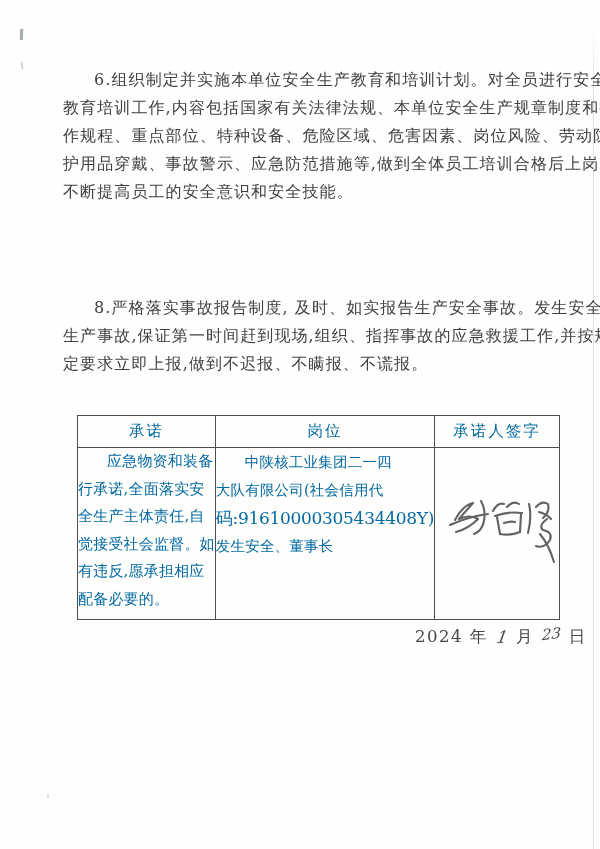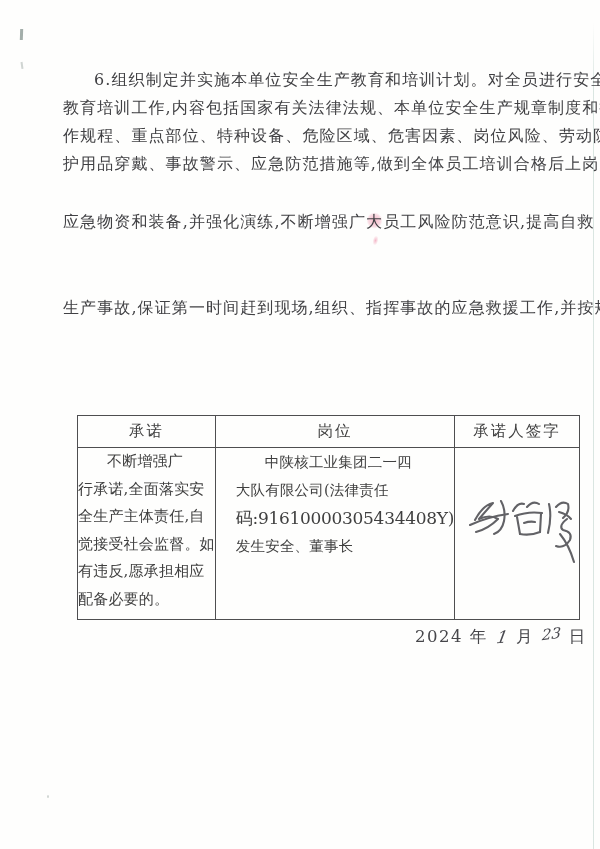--- a/index.html
+++ b/index.html
@@ -36,39 +36,39 @@
     content:"";
     position:absolute;left:7px;top:24px;width:5px;height:9px;
     background:radial-gradient(ellipse at 50% 50%, rgba(236,128,158,0.55), rgba(236,128,158,0) 80%);
     transform:rotate(14deg);
   }
 
   
   .commit-table{
     position:absolute;left:77px;top:415px;
     border-collapse:collapse;table-layout:fixed;
-    font-size:15px;color:#404040;
+    font-size:15px;color:#0369a1;
   }
   .commit-table td,.commit-table th{
     border:1.5px solid #4e4e50;
     vertical-align:top;padding:0;
     font-weight:normal;
   }
   .commit-table th{
     height:31px;text-align:center;vertical-align:middle;
     font-size:15.5px;letter-spacing:2px;
   }
   .col-commit{width:131px;}
   .col-position{width:182px;}
   .col-sign{width:125px;}
   .cell-commit{height:171px;padding:5px 5px 0 6px;}
   .cell-commit .line{white-space:nowrap;line-height:27.5px;font-size:15px;letter-spacing:0.2px;}
   .cell-commit .indent{padding-left:29px;}
   .cell-position{padding:31px 3px 0 4px;}
-  .cell-position .line{white-space:nowrap;line-height:28px;font-size:14.5px;letter-spacing:0.2px;margin-left:20px;}
+  .cell-position .line{white-space:nowrap;line-height:28px;font-size:14.5px;letter-spacing:0.2px;}
   .cell-position .indent{padding-left:29px;}
   .cell-position .num-line{font-size:17px;letter-spacing:-0.3px;}
   .cell-sign{position:relative;}
 
   .signature-svg{position:absolute;left:8px;top:40px;}
 
   
   .date-line{
     position:absolute;left:415px;top:626px;
     font-size:16.5px;letter-spacing:1.5px;color:#46464a;
@@ -101,55 +101,57 @@
   <div class="artifact mark-1"></div>
   <div class="artifact mark-2"></div>
   <div class="artifact mark-3"></div>
   <div class="artifact edge-line"></div>
 
   <div class="para" id="p6">
     <div class="line indent">6.组织制定并实施本单位安全生产教育和培训计划。对全员进行安全</div>
     <div class="line">教育培训工作,内容包括国家有关法律法规、本单位安全生产规章制度和操</div>
     <div class="line">作规程、重点部位、特种设备、危险区域、危害因素、岗位风险、劳动防</div>
     <div class="line">护用品穿戴、事故警示、应急防范措施等,做到全体员工培训合格后上岗,</div>
+    <div class="line">不断提高员工的安全意识和安全技能。</div>
   </div>
 
   <div class="para" id="p7">
-    <div class="line"><span>应急物资和装备,并强化演练,不断增强广</span><span class="pink-mark">大</span><span>员工风险防范意识,提高自救</span></div>
   </div>
 
   <div class="para" id="p8">
+    <div class="line indent">8.严格落实事故报告制度, 及时、如实报告生产安全事故。发生安全</div>
     <div class="line">生产事故,保证第一时间赶到现场,组织、指挥事故的应急救援工作,并按规</div>
+    <div class="line">定要求立即上报,做到不迟报、不瞒报、不谎报。</div>
   </div>
 
 
   <table class="commit-table">
     <colgroup>
       <col class="col-commit">
         <col class="col-position">
         <col class="col-sign">
     </colgroup>
     <tbody>
         <tr>
       <th>承诺</th>
       <th>岗位</th>
       <th>承诺人签字</th>
     </tr>
     <tr>
       <td class="cell-commit">
-        <div class="line indent">不断增强广</div>
+        <div class="line indent">应急物资和装备</div>
         <div class="line">行承诺,全面落实安</div>
         <div class="line">全生产主体责任,自</div>
         <div class="line">觉接受社会监督。如</div>
         <div class="line">有违反,愿承担相应</div>
         <div class="line">配备必要的。</div>
       </td>
       <td class="cell-position">
         <div class="line indent">中陕核工业集团二一四</div>
-        <div class="line">大队有限公司(法律责任</div>
+        <div class="line">大队有限公司(社会信用代</div>
         <div class="line num-line">码:91610000305434408Y)</div>
         <div class="line">发生安全、董事长</div>
       </td>
       <td class="cell-sign">
         <svg class="signature-svg" width="112" height="90" viewBox="0 0 112 90" fill="none" stroke="#4d4d52" stroke-width="2.1" stroke-linecap="round" stroke-linejoin="round" opacity="0.88">
 
           <path d="M12,32 Q20,17 30,15 Q22,24 16,31 Q27,26 35,31 Q25,41 13,44"></path>
           <path d="M7,37 Q24,29 45,26"></path>
           <path d="M38,13 Q43,22 41,33 Q39,43 31,46"></path>
 

